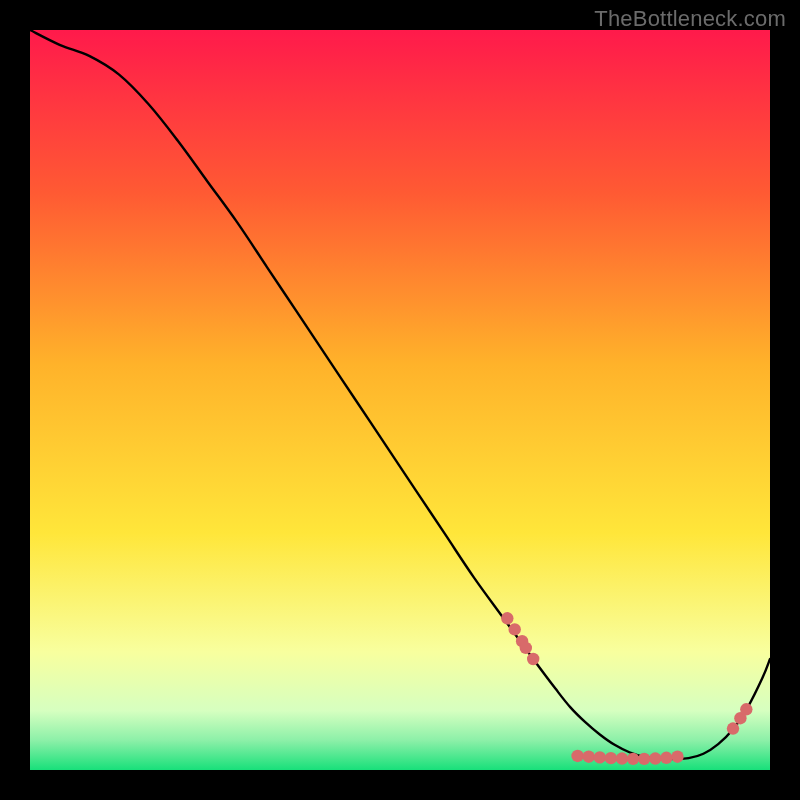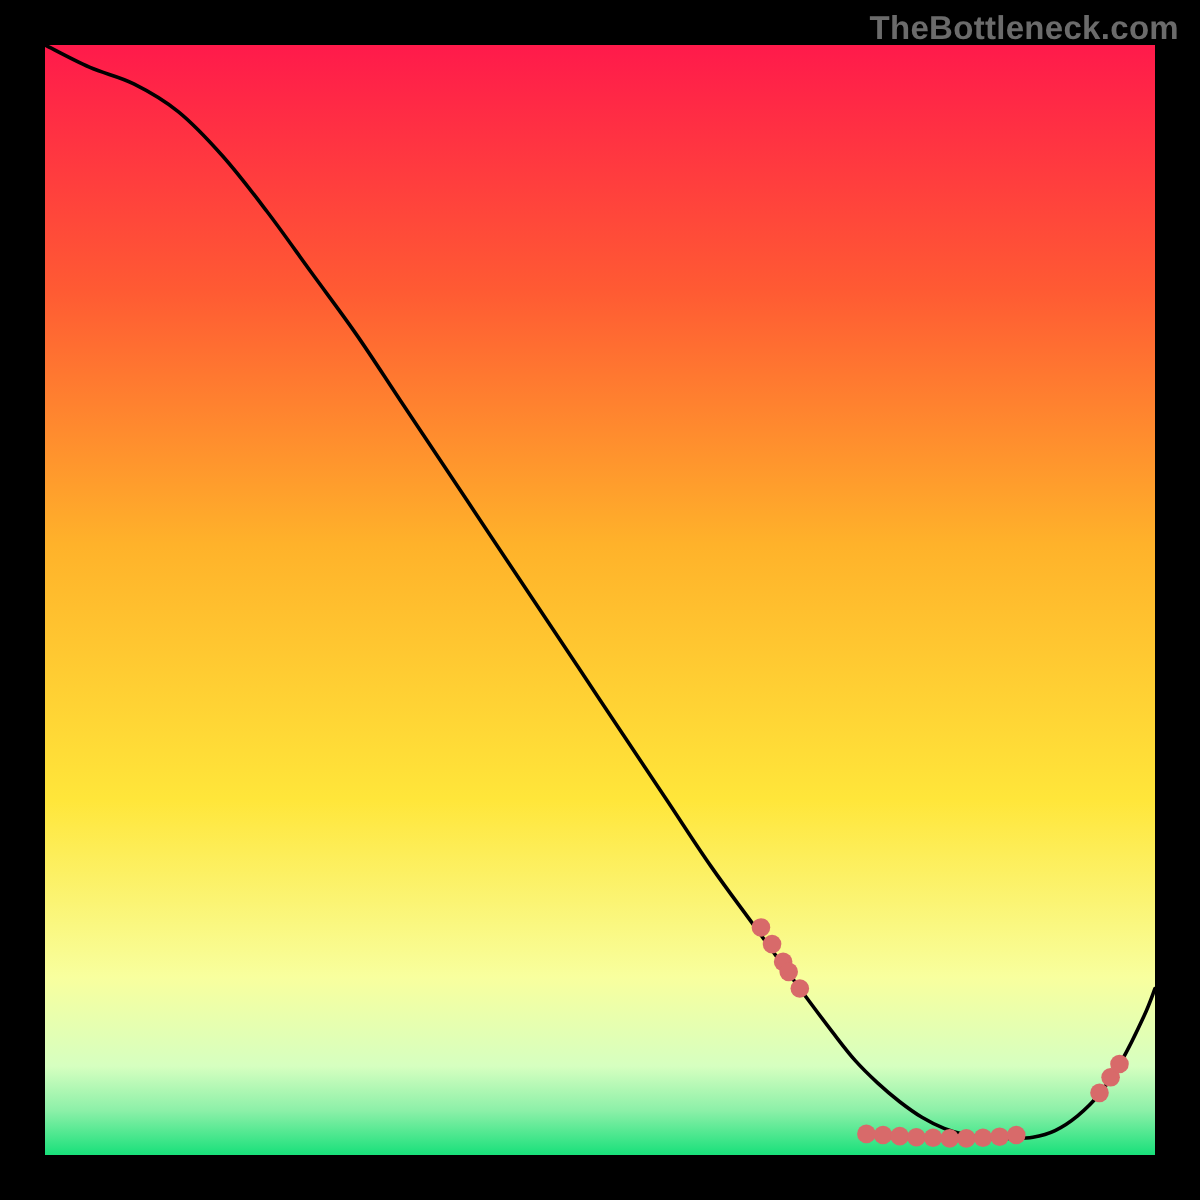--- a/index.html
+++ b/index.html
@@ -16,21 +16,21 @@
     width: 800px;
     height: 800px;
     background: #000;
   }
   .watermark {
     position: absolute;
     top: 6px;
     right: 14px;
     color: #6b6b6b;
     font-size: 22px;
-    font-weight: 700;
+    font-weight: 400;
     letter-spacing: 0.2px;
     user-select: none;
   }
   .plot {
     position: absolute;
     left: 30px;
     top: 30px;
     width: 740px;
     height: 740px;
   }

